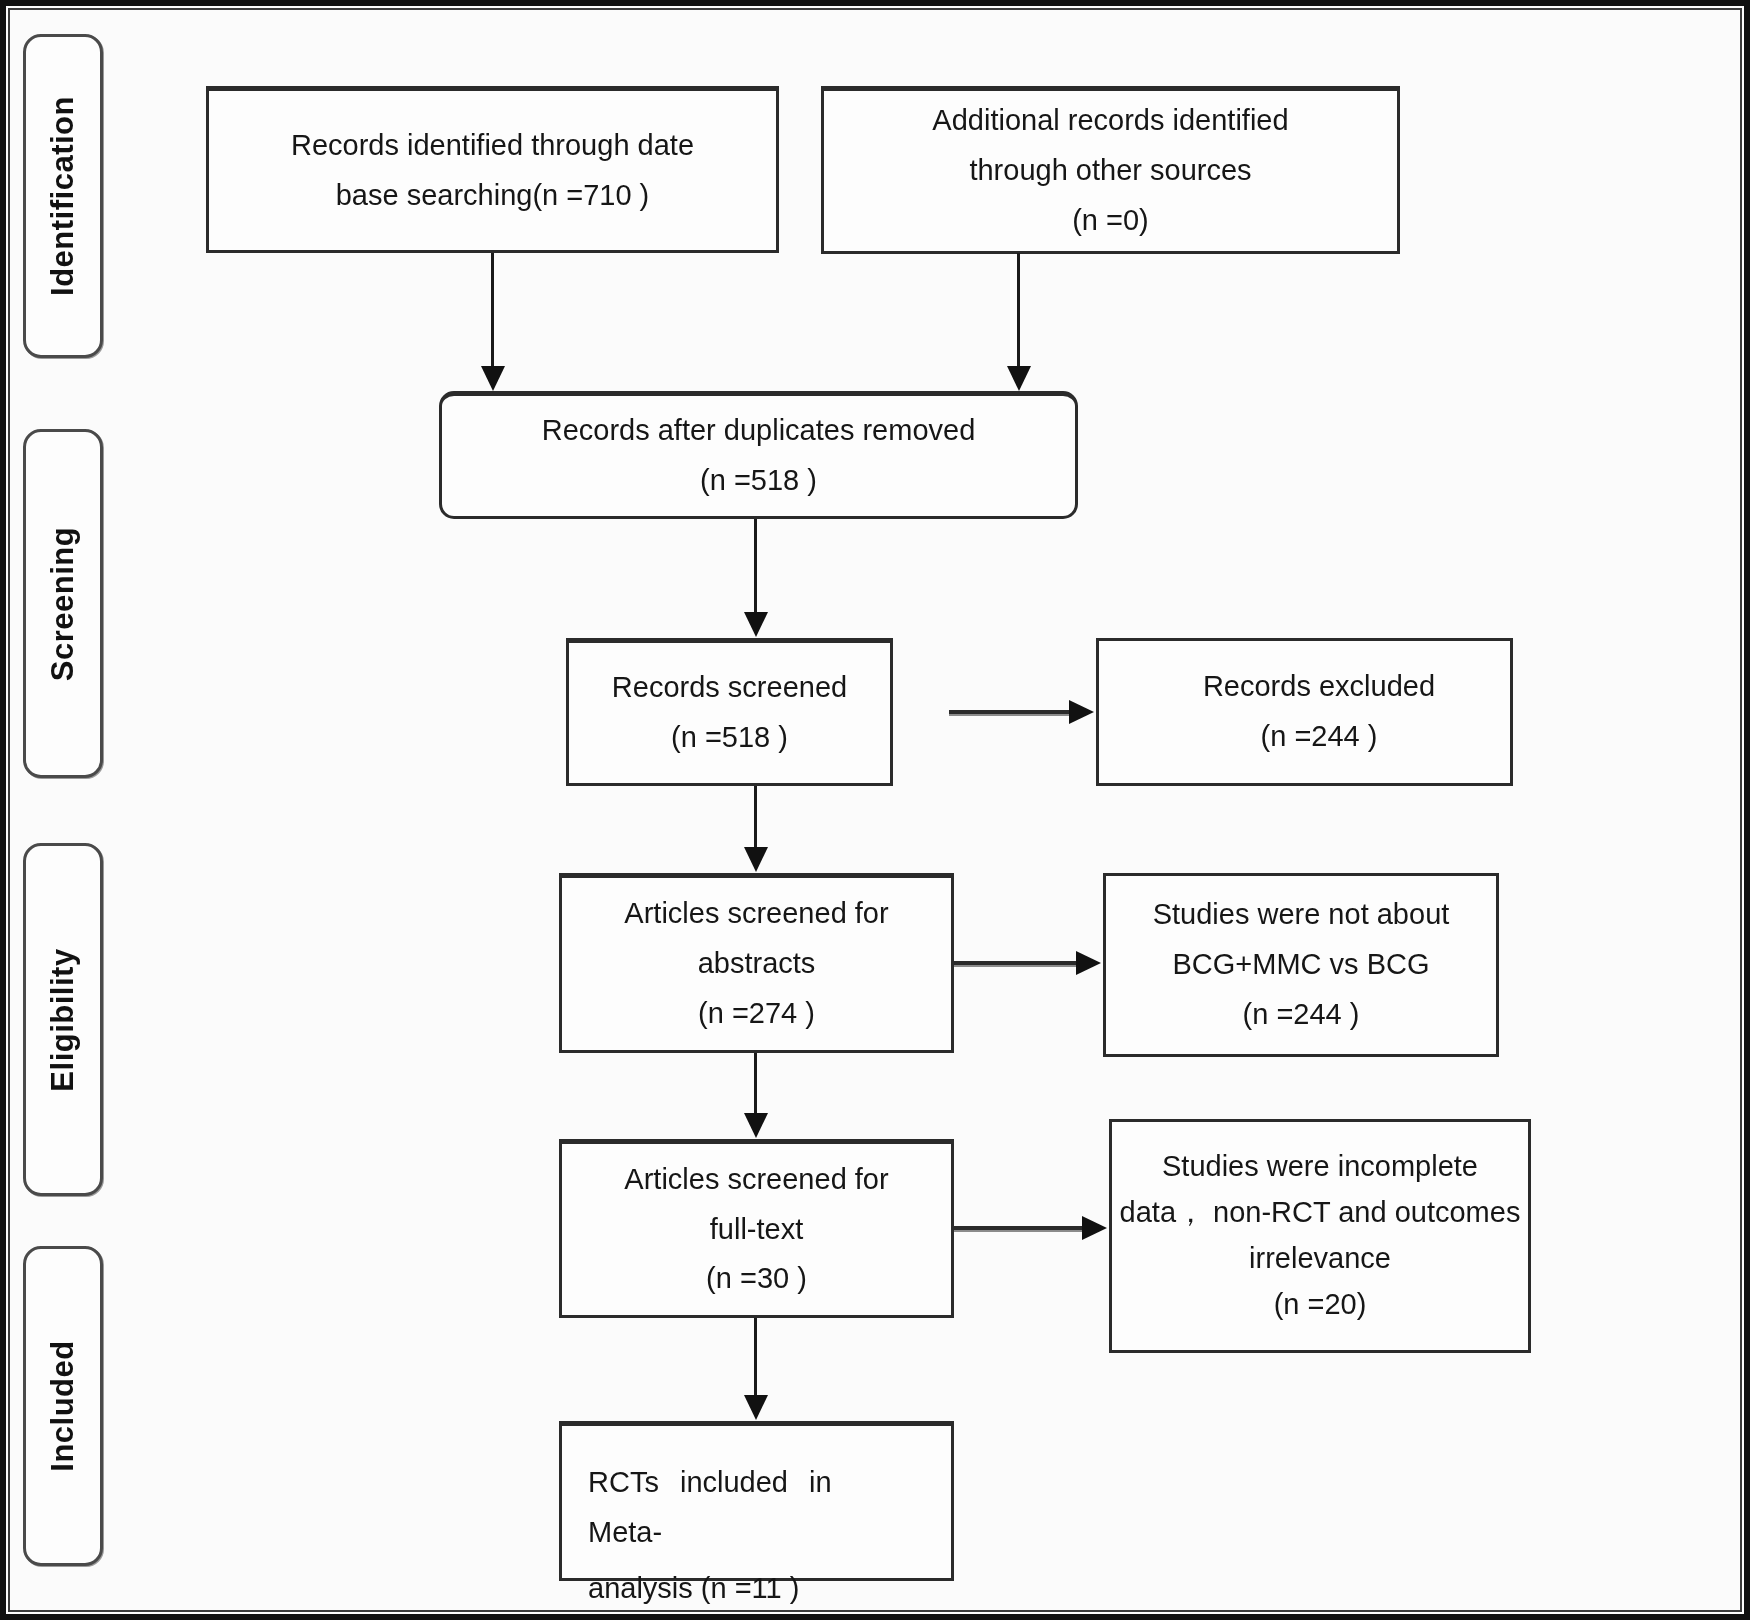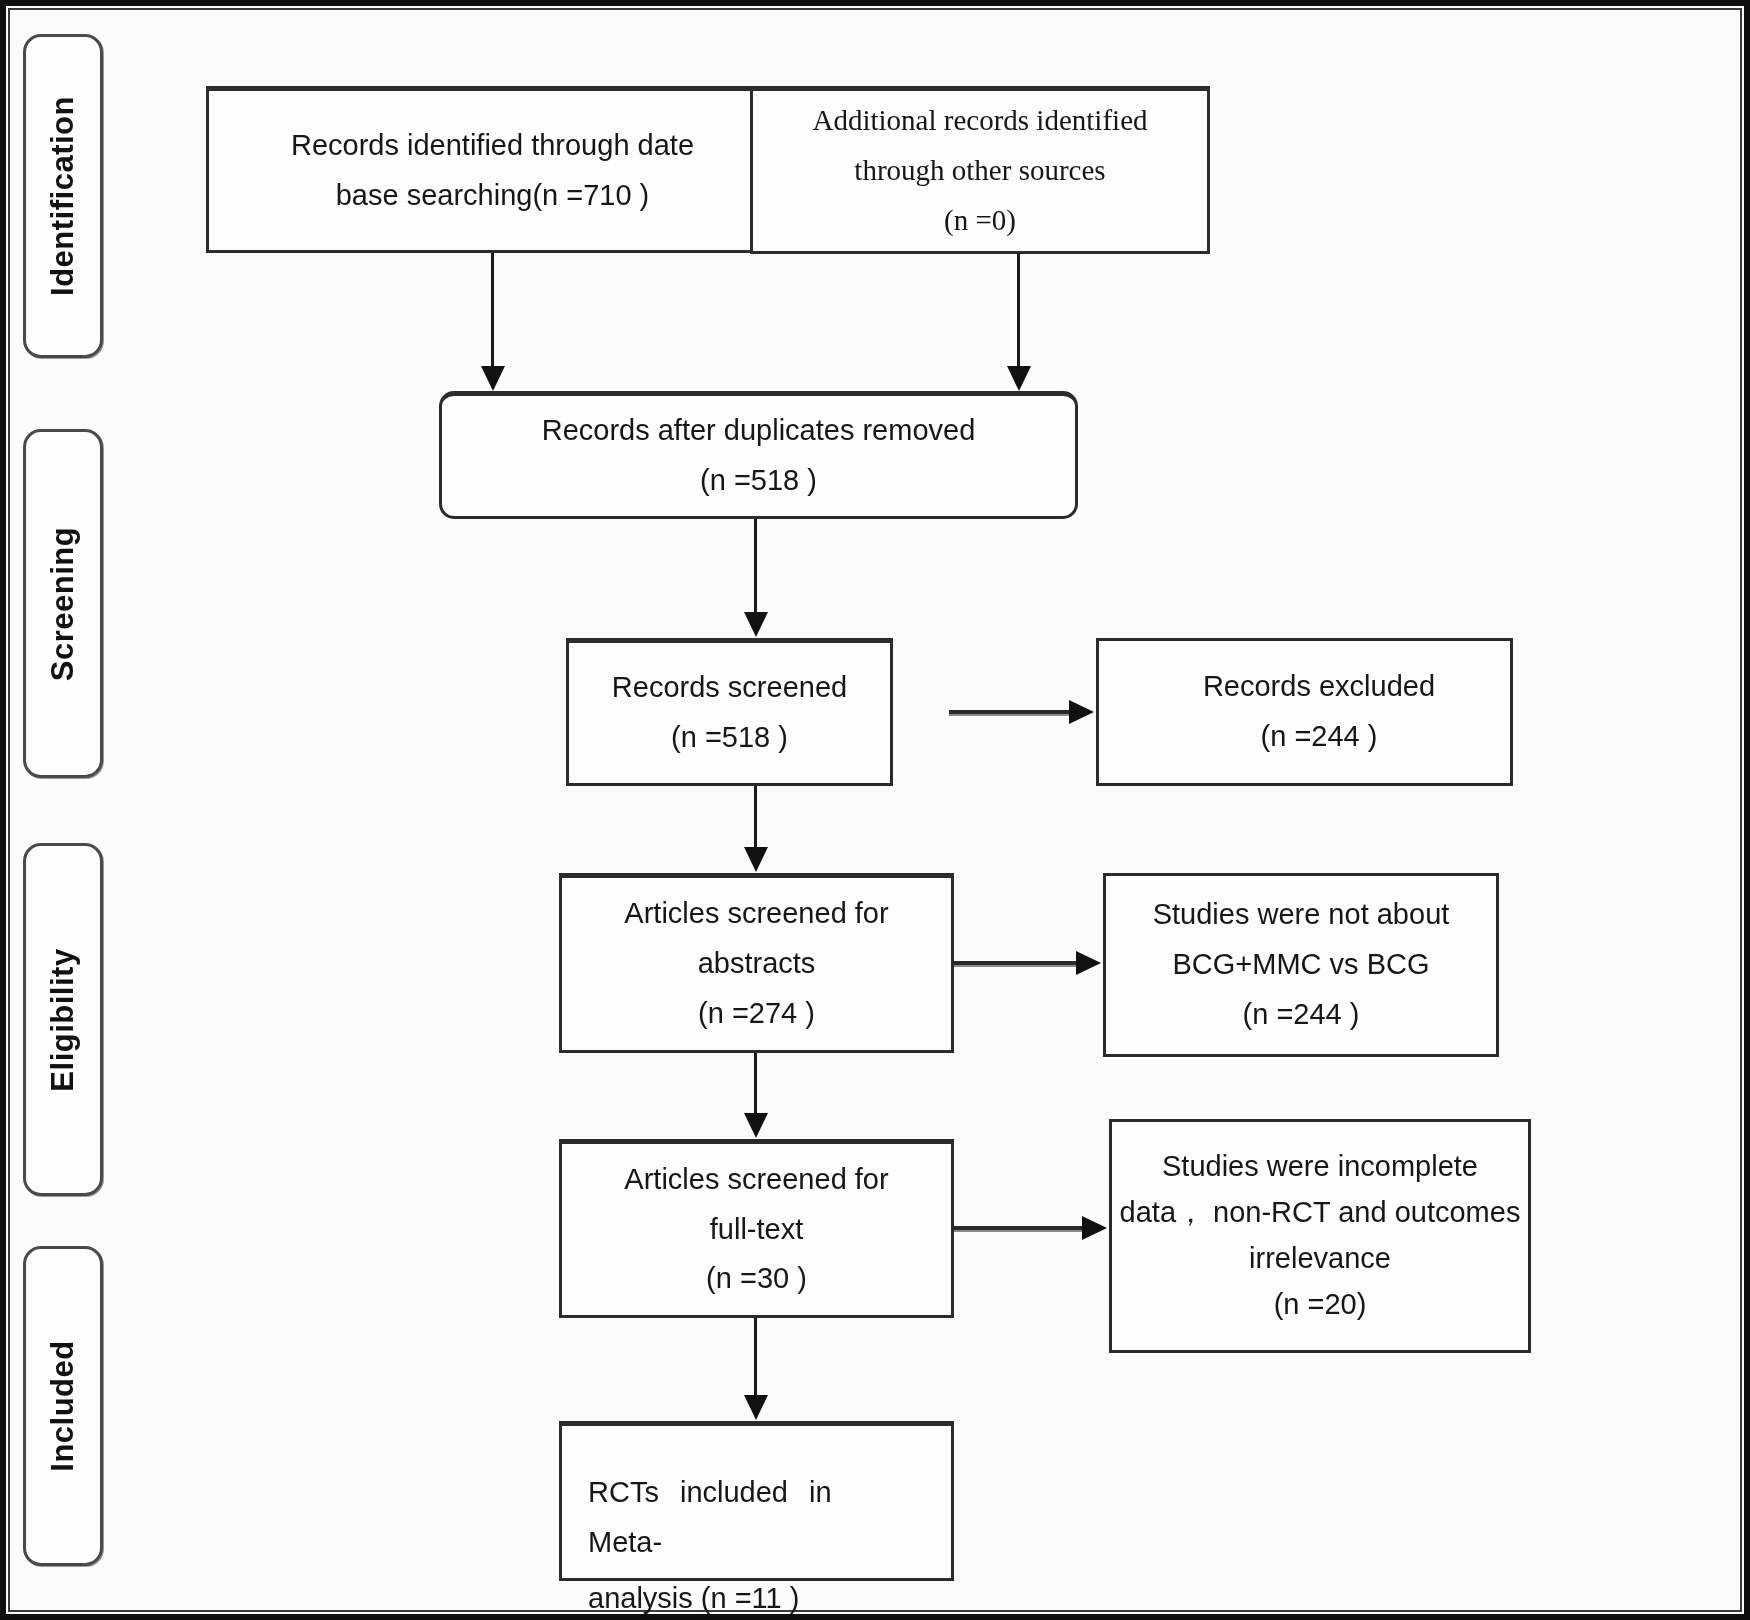--- a/index.html
+++ b/index.html
@@ -32,21 +32,21 @@
     line-height:1.72;
     color:#161616;
   }
   .box.shadow-top{border-top-width:5px;}
   .box .txt{white-space:pre-line;}
   .box.tight{line-height:1.58;}
   .box.left-text{
     justify-content:flex-start;
     align-items:flex-start;
     text-align:left;
-    padding:42px 26px;
+    padding:32px 26px;
     flex-direction:column;
   }
   .box.left-text .l1{word-spacing:13px;display:block;}
   .box.left-text .l2{display:block;margin-top:6px;}
   
   .stage{
     position:absolute;
     left:17px;width:80px;
     box-sizing:border-box;
     background:#fdfdfd;
@@ -95,21 +95,21 @@
     <span>Eligibility</span>
   </div>
   <div class="stage" style="top:1240px;height:320px;">
     <span>Included</span>
   </div>
 
   <div class="box shadow-top" style="left:200px;top:80px;width:573px;height:167px;">
     <div class="txt">Records identified through date
 base searching(n =710 )</div>
   </div>
-  <div class="box shadow-top" style="left:744px;top:80px;width:460px;height:168px;font-family:Liberation Serif, serif;">
+  <div class="box shadow-top" style="left:815px;top:80px;width:579px;height:168px;">
     <div class="txt">Additional records identified
 through other sources
 (n =0)</div>
   </div>
 
   <div>
     <div class="vline" style="left:485px;top:247px;height:115px;"></div>
     <div class="head-down" style="left:475px;top:360px;"></div>
   </div>
   <div>

